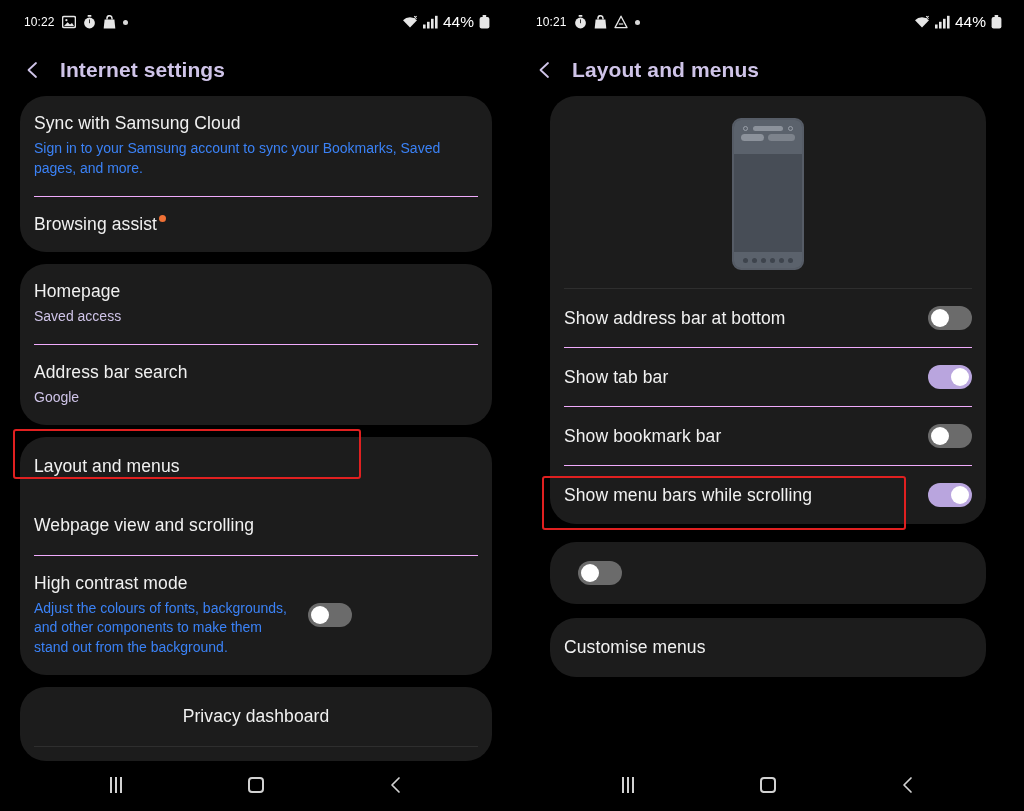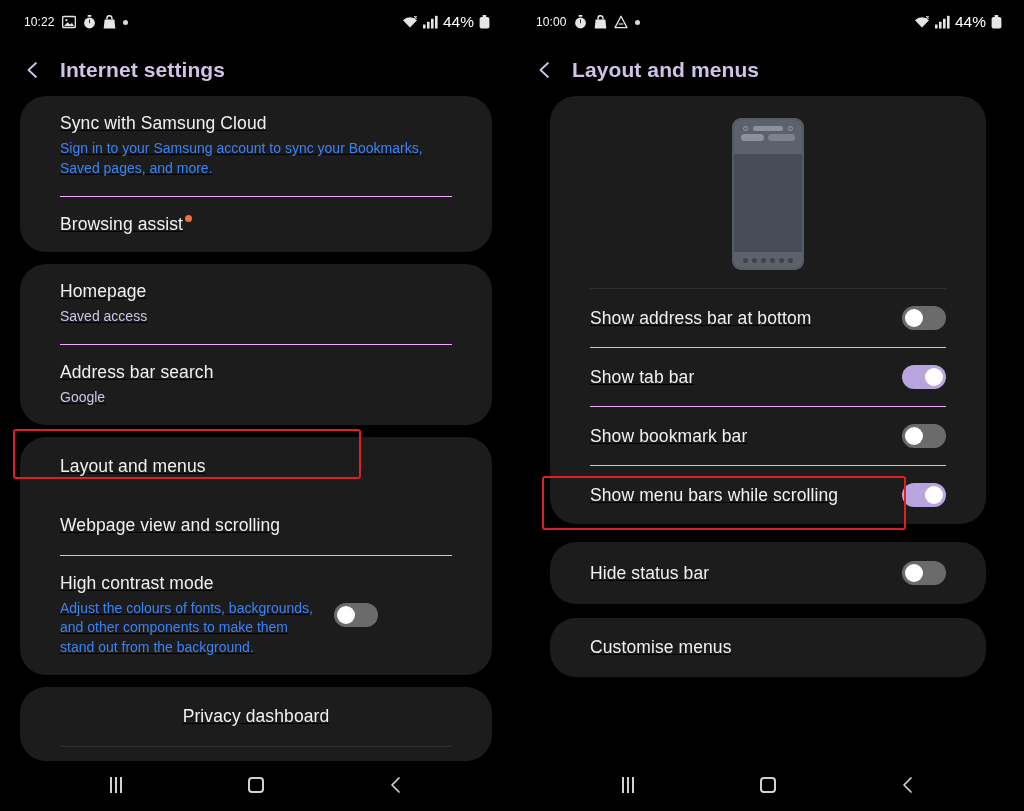--- a/index.html
+++ b/index.html
@@ -51,23 +51,22 @@
     color: #cfc4e8;
     letter-spacing: .1px;
   }
 
   
   .content { padding: 0 20px; }
   .card {
     background: #1c1c1c;
     border-radius: 26px;
     margin-bottom: 12px;
-    padding: 0 40px;
-    position: relative;
-    text-decoration: underline;
+    padding: 0 14px;
+    position: relative;
   }
   .row {
     position: relative;
     padding: 17px 0 17px 0;
     display: flex;
     align-items: center;
   }
   .row + .row { border-top: 1px solid #f0abfc; }
   .row-texts { flex: 1 1 auto; min-width: 0; }
   .row-title {
@@ -328,21 +327,21 @@
             <path d="M12 2 L5 9 L12 16" fill="none" stroke="#d2d2d2" stroke-width="1.7" stroke-linecap="round" stroke-linejoin="round"></path>
           </svg>
       </span>
     </div>
   </div>
 
   <div class="panel">
 
     <div class="statusbar">
       <div class="sb-left">
-        <span class="sb-time">10:00</span>
+        <span class="sb-time">10:21</span>
         <span class="sb-ico">
           <svg width="13" height="14" viewBox="0 0 13 14">
               <rect x="4.6" y="0" width="3.8" height="1.8" rx="0.6" fill="#e6e6e6"></rect>
               <circle cx="6.5" cy="8" r="5.4" fill="#e6e6e6"></circle>
               <rect x="6.1" y="4.4" width="0.9" height="3.8" fill="#1c1c1c"></rect>
             </svg>
         </span>
         <span class="sb-ico">
           <svg width="13" height="14" viewBox="0 0 13 14">
               <path d="M1.6 4.4 h9.8 l0.9 9.2 h-11.6 Z" fill="#e6e6e6"></path>
@@ -452,23 +451,20 @@
           <div class="toggle on">
               <span class="knob"></span>
             </div>
         </div>
 
         <div class="hl-box" style="left:-8px; bottom:-6px; width:364px; height:54px;"></div>
       </div>
 
       <div class="card" style="margin-top:18px;">
         <div class="row" style="padding:19px 0;">
-          <div class="row-texts">
-            <span class="row-title">Hide status bar</span>
-          </div>
           <div class="toggle">
               <span class="knob"></span>
             </div>
         </div>
       </div>
 
       <div class="card" style="margin-top:14px;">
         <div class="row" style="padding:19px 0;">
           <div class="row-texts">
             <span class="row-title">Customise menus</span>

